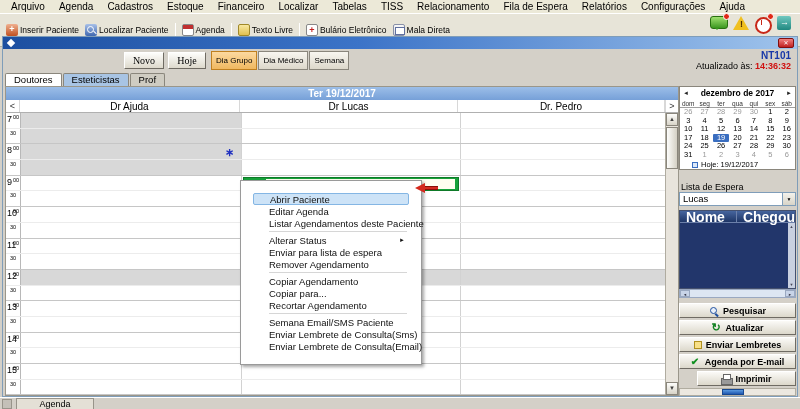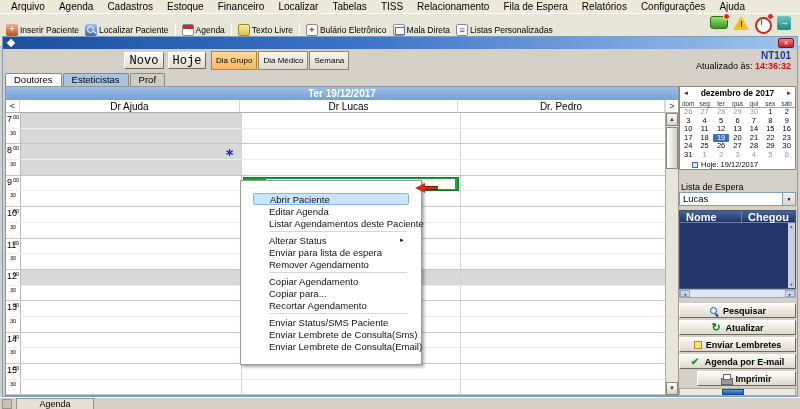--- a/index.html
+++ b/index.html
@@ -43,21 +43,21 @@
 .si-exit::after{content:"→";position:absolute;left:4px;top:2px;color:#fff;font-size:9px;font-weight:bold}
 .badge{position:absolute;right:-2px;top:-2px;width:7px;height:7px;background:#e02818;border:1px solid #fff;border-radius:50%}
 
 
 .window{position:absolute;left:2px;top:36px;width:796px;height:361px;background:#d4d0c8;border:1px solid #7f9db9}
 .titlebar{position:absolute;left:0;top:0;right:0;height:12px;background:linear-gradient(90deg,#1c4fa0,#3c74c8 45%,#a0c4ec)}
 .tb-ico{position:absolute;left:5px;top:3px;width:6px;height:6px;background:#fff;transform:rotate(45deg)}
 .close-btn{position:absolute;right:3px;top:1px;width:16px;height:10px;background:linear-gradient(#f08080,#c02020);border:1px solid #801010;color:#fff;font-size:6px;line-height:8px;text-align:center;border-radius:2px;cursor:default}
 .win-content{position:absolute;left:0;top:12px;right:0;bottom:0}
 
-.btn3d{background:linear-gradient(#fdfdfb,#ddd9cc);border:1px solid;border-color:#fff #6f6b63 #6f6b63 #fff;font-size:12px;display:flex;align-items:center;justify-content:center;font-family:Liberation Mono, monospace}
+.btn3d{background:linear-gradient(#fdfdfb,#ddd9cc);border:1px solid;border-color:#fff #6f6b63 #6f6b63 #fff;font-size:10px;display:flex;align-items:center;justify-content:center;font-family:Liberation Serif, serif}
 .btn-novo{position:absolute;left:121px;top:3px;width:40px;height:17px}
 .btn-hoje{position:absolute;left:165px;top:3px;width:38px;height:17px}
 .toggles{position:absolute;left:208px;top:2px;display:flex}
 .toggle-btn{height:19px;padding:0 4px;font-size:8px;display:flex;align-items:center;background:linear-gradient(#f8f6f0,#ddd8cb);border:1px solid #8a867c;margin-right:1px;white-space:nowrap}
 .toggle-btn.on{background:linear-gradient(#fcd9a0,#f0b860);border:1px solid #c08020}
 .win-code{position:absolute;right:6px;top:1px;color:#1838a8;font-size:10px;font-weight:bold}
 .updated{position:absolute;right:6px;top:12px;font-size:9px;white-space:nowrap}
 .updated b{color:#d01010}
 
 .tabs{position:absolute;top:24px;left:2px;height:13px;display:flex;gap:1px}
@@ -102,21 +102,21 @@
 .cal-grid{display:flex;flex-wrap:wrap}
 .cal-day{width:14.28%;height:8.5px;line-height:8.5px;text-align:center;font-size:7.5px}
 .cal-day.muted{color:#999}
 .cal-day.selected{background:#3a6ec0;color:#fff;border-radius:1px}
 .cal-today{height:11px;display:flex;align-items:center;gap:3px;padding-left:12px;font-size:7.5px}
 .today-box{width:6px;height:6px;border:1px solid #3a6ec0;background:#dce8f8;flex:none}
 .lw-title{position:absolute;top:96px;left:2px;font-size:9px}
 .lw-select{position:absolute;top:106px;left:0;right:0;height:14px;background:#fff;border:1px solid #7f9db9;font-size:9.5px;line-height:12px;padding-left:3px}
 .lw-select .dd{position:absolute;right:0;top:0;bottom:0;width:13px;background:linear-gradient(#f4f2ec,#d8d4c8);border-left:1px solid #7f9db9;text-align:center;font-size:5px;line-height:12px}
 .lw-table{position:absolute;top:124px;left:0;right:0;height:79px;background:#22366b;border:1px solid #44506e}
-.lw-thead{display:flex;height:12px;background:linear-gradient(#46659e,#1e3566);color:#fff;font-size:11px;font-weight:bold;border-bottom:1px solid #6c80aa}
+.lw-thead{display:flex;height:12px;background:linear-gradient(#46659e,#1e3566);color:#fff;font-size:14px;font-weight:bold;border-bottom:1px solid #6c80aa}
 .lw-th{line-height:12px;padding-left:6px}
 .lw-th.nome{width:62px;border-right:1px solid #6c80aa}
 .lw-th.chegou{flex:1}
 .lw-vscroll{position:absolute;right:0;top:12px;bottom:0;width:7px;background:#c8d0e0;display:flex;flex-direction:column;justify-content:space-between;align-items:center;font-size:4px;color:#445;padding:1px 0}
 .lw-hscroll{position:absolute;top:203px;left:0;right:0;height:9px;display:flex;background:#dde6f2;border:1px solid #9aa8c0}
 .hs-btn{width:10px;background:#c8d4e8;font-size:4px;text-align:center;line-height:7px;color:#334;border:1px solid #9aa8c0}
 .hs-track{flex:1}
 .sb-btn{position:absolute;left:0;right:0;height:15px;background:linear-gradient(#fbfaf7,#dcd8cb);border:1px solid;border-color:#fff #6f6b63 #6f6b63 #fff;display:flex;align-items:center;justify-content:center;gap:4px;font-size:9px;font-weight:bold;white-space:nowrap}
 .s-icon{display:inline-block;position:relative;width:10px;height:10px;flex:none}
 .s-search::before{content:"";position:absolute;left:1px;top:1px;width:5px;height:5px;border:1.5px solid #2050a0;border-radius:50%;background:#e8f0fa}
@@ -185,24 +185,20 @@
         <span>Texto Livre</span>
       </div>
       <div class="tb-sep"></div>
       <div class="tb-btn">
         <span class="mini-icon mi-drug-guide"></span>
         <span>Bulário Eletrônico</span>
       </div>
       <div class="tb-btn">
         <span class="mini-icon mi-mail"></span>
         <span>Mala Direta</span>
-      </div>
-      <div class="tb-btn">
-        <span class="mini-icon mi-lists"></span>
-        <span>Listas Personalizadas</span>
       </div>
     </div>
   <div class="status-icons">
       <div class="status-icon si-chat-notification">
         <span class="badge"></span>
       </div>
       <div class="status-icon si-warning"></div>
       <div class="status-icon si-alarm">
         <span class="badge"></span>
       </div>
@@ -556,21 +552,21 @@
         <span class="cm-label">Copiar Agendamento</span>
       </div>
       <div class="cm-item">
         <span class="cm-label">Copiar para...</span>
       </div>
       <div class="cm-item">
         <span class="cm-label">Recortar Agendamento</span>
       </div>
       <div class="cm-sep"></div>
       <div class="cm-item">
-        <span class="cm-label">Enviar Status/SMS Paciente</span>
+        <span class="cm-label">Semana Email/SMS Paciente</span>
       </div>
       <div class="cm-item">
         <span class="cm-label">Enviar Lembrete de Consulta(Sms)</span>
       </div>
       <div class="cm-item">
         <span class="cm-label">Enviar Lembrete de Consulta(Email)</span>
       </div>
     </div>
   <div class="red-arrow">
     <span class="ra-head"></span>

